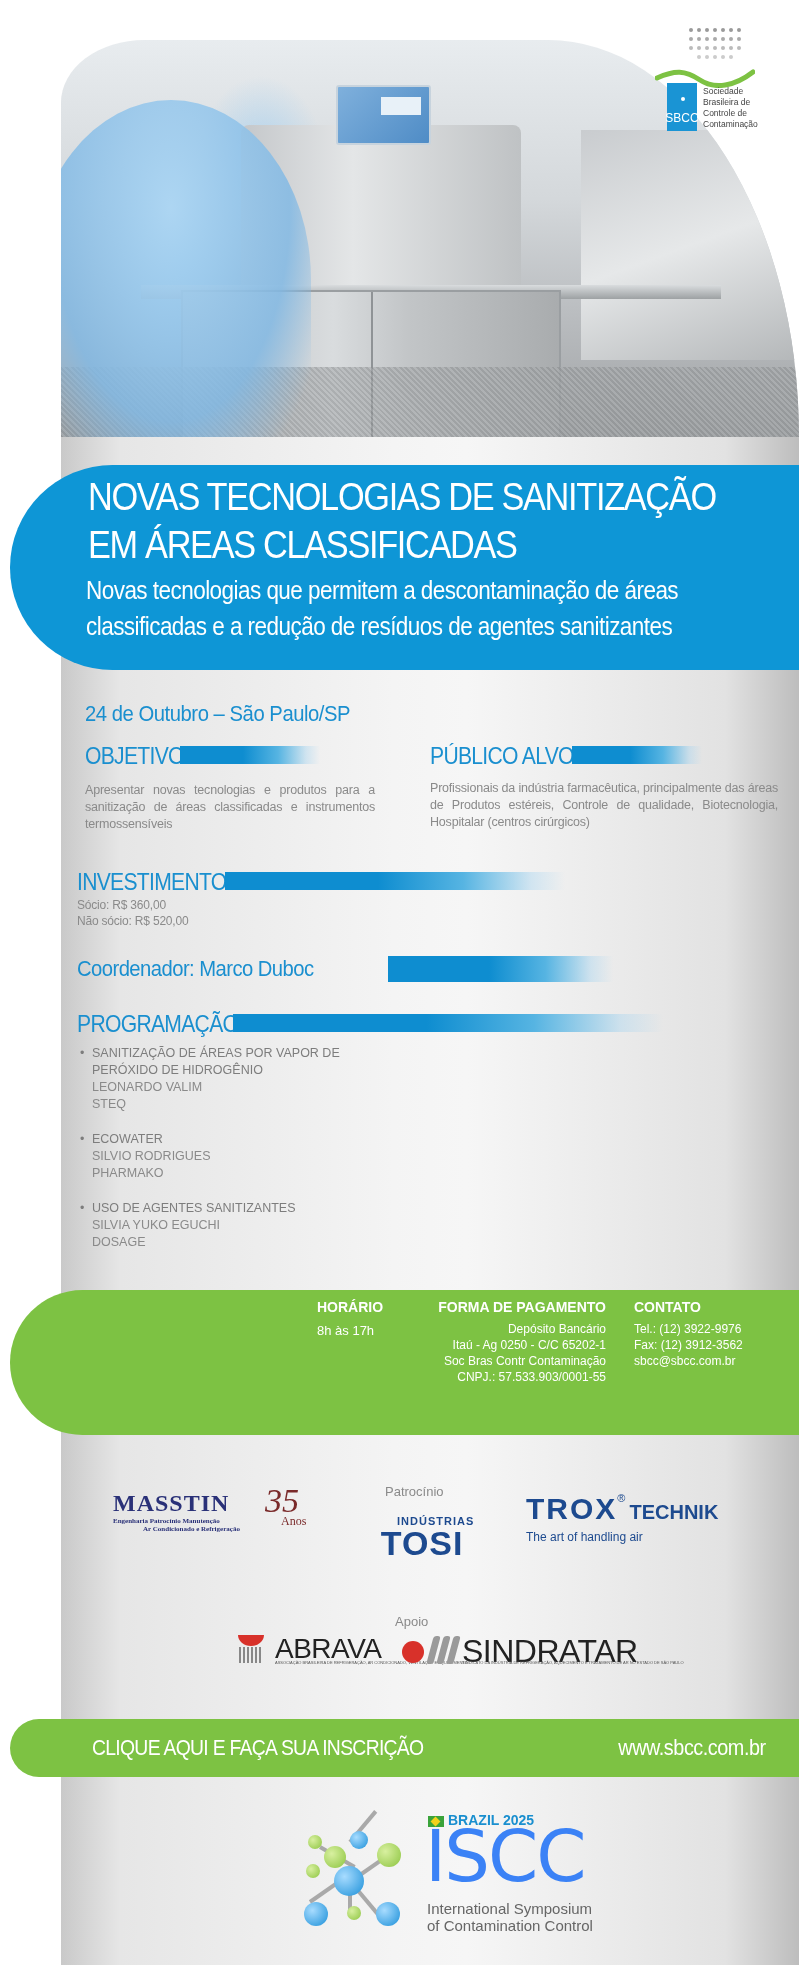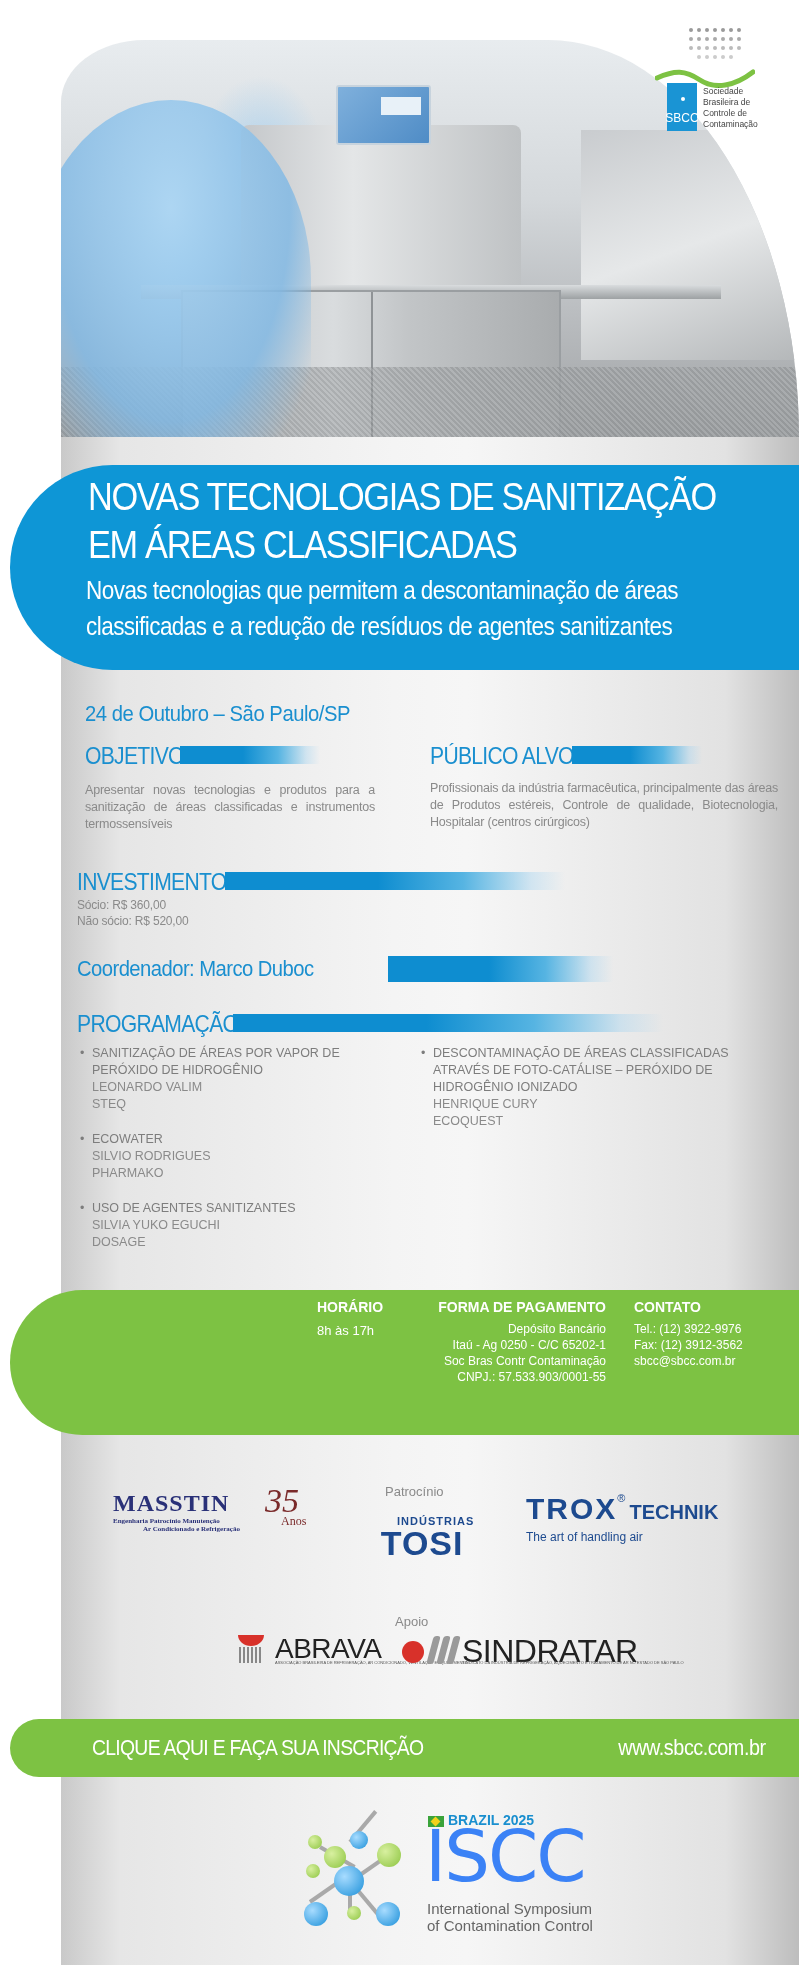--- a/index.html
+++ b/index.html
@@ -285,25 +285,20 @@
     <div class="prog-sub">PHARMAKO</div>
   </div>
   <div class="prog-item">
     <div class="prog-title"><span class="bullet">•</span><span>USO DE AGENTES SANITIZANTES</span></div>
     <div class="prog-sub">SILVIA YUKO EGUCHI</div>
     <div class="prog-sub">DOSAGE</div>
   </div>
 </div>
 
 <div class="prog-col" style="left:421px; top:1045px; width:310px;">
-  <div class="prog-item">
-    <div class="prog-title"><span class="bullet">•</span><span>DESCONTAMINAÇÃO DE ÁREAS CLASSIFICADAS ATRAVÉS DE FOTO-CATÁLISE – PERÓXIDO DE HIDROGÊNIO IONIZADO</span></div>
-    <div class="prog-sub">HENRIQUE CURY</div>
-    <div class="prog-sub">ECOQUEST</div>
-  </div>
 </div>
 
 <div class="info-banner">
   <div class="info-col" style="left:307px; top:9px; width:90px;">
     <div class="info-head">HORÁRIO</div>
     <div>8h às 17h</div>
   </div>
   <div class="info-col" style="left:416px; top:9px; width:180px; font-size:12px; line-height:16px;text-align:right;">
     <div class="info-head">FORMA DE PAGAMENTO</div>
     <div>Depósito Bancário</div>

